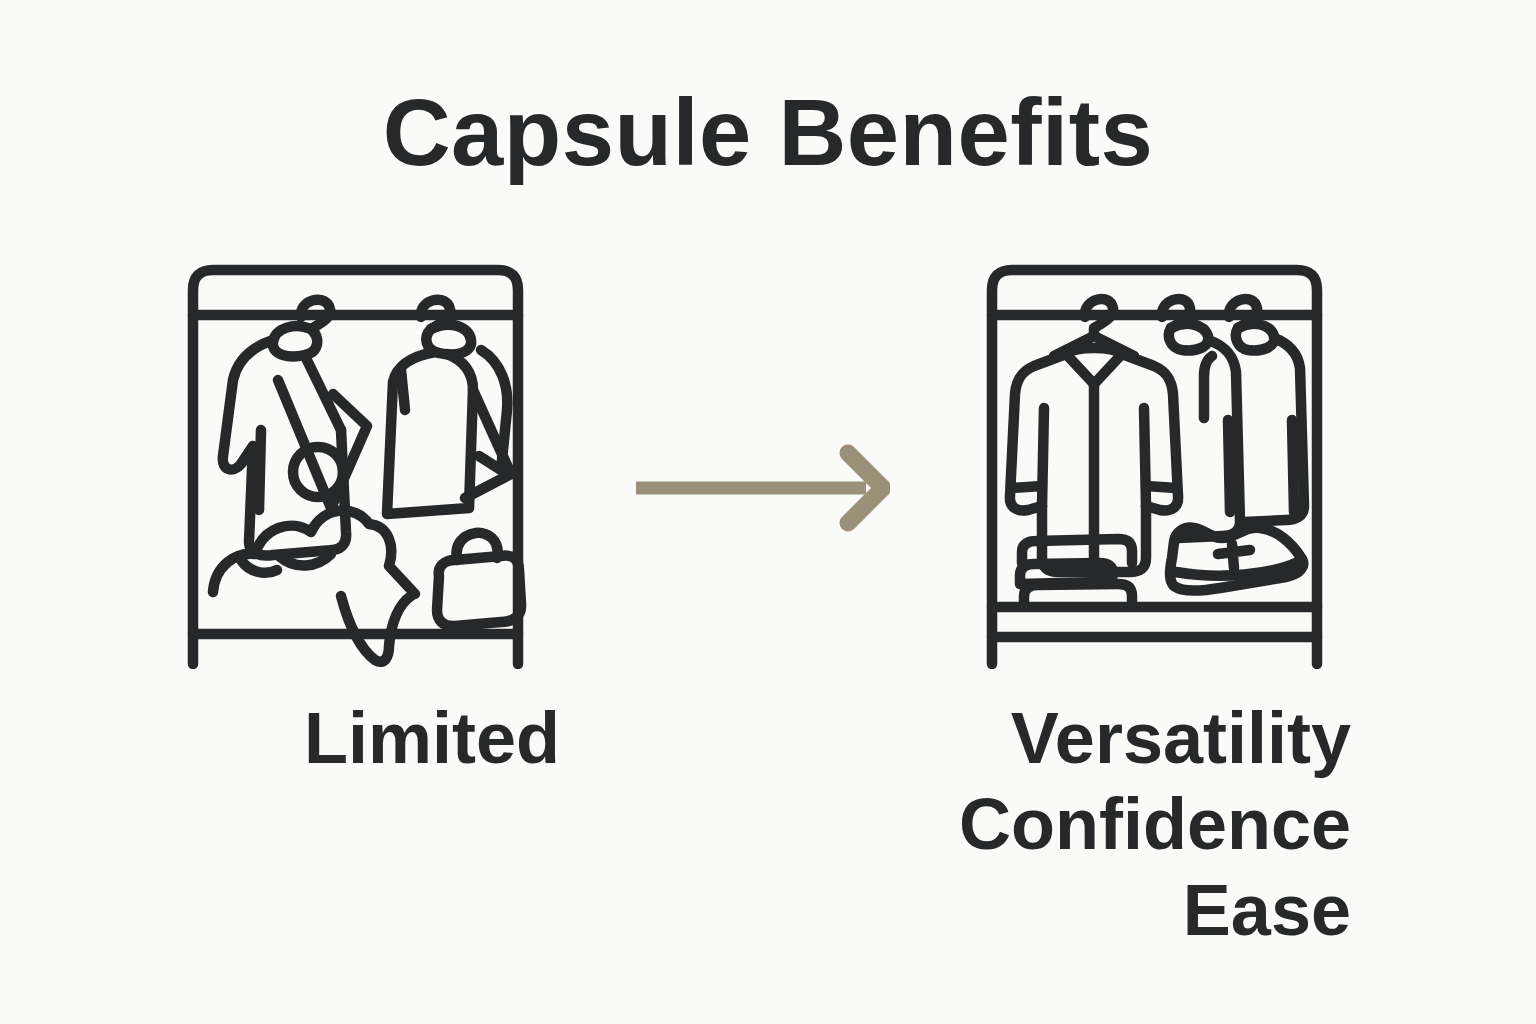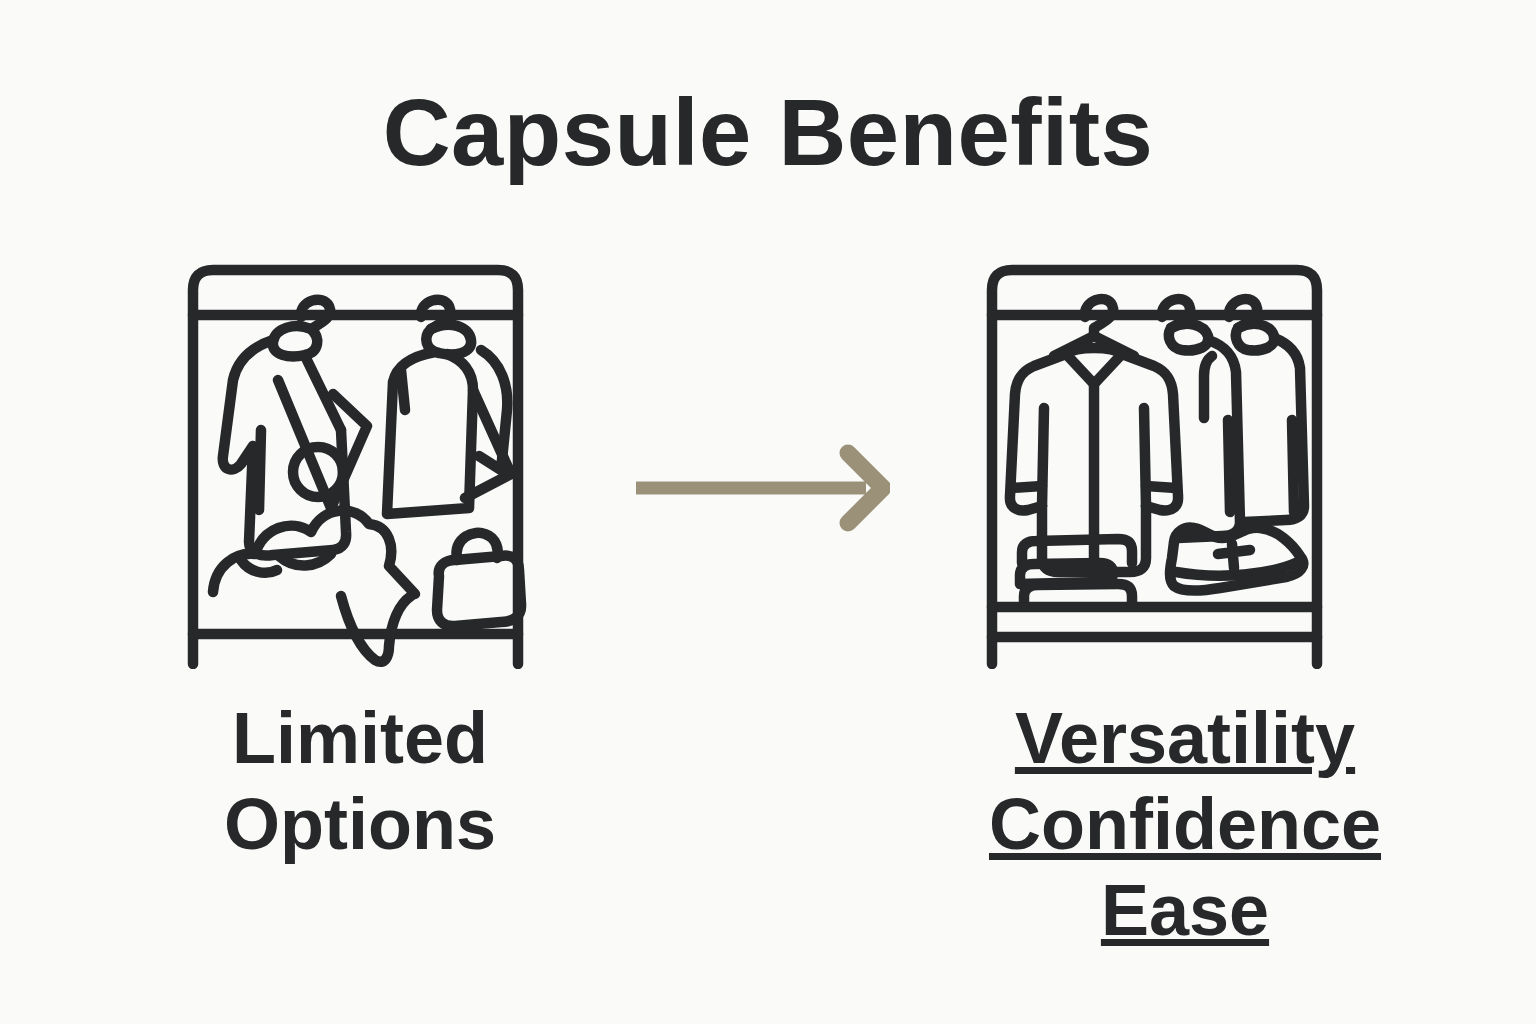--- a/index.html
+++ b/index.html
@@ -41,28 +41,28 @@
     position: absolute;
     left: 632px;
     top: 432px;
     width: 258px;
     height: 112px;
   }
   .caption {
     position: absolute;
     width: 400px;
     top: 695px;
-    text-align: center;
+    text-align: right;
     font-size: 72px;
     line-height: 86px;
     font-weight: bold;
     color: #26282a;
   }
   .caption.before { left: 160px; }
-  .caption.after  { left: 985px; text-decoration: underline; }
+  .caption.after  { left: 951px; }
   .caption span { display: block; }
   svg { display: block; }
   .ink {
     fill: none;
     stroke: #26282a;
     stroke-width: 10.5;
     stroke-linecap: round;
     stroke-linejoin: round;
   }
 </style>
@@ -159,21 +159,20 @@
       <g class="ink">
         <path d="M192 326 C186 320 188 308 190 298 L192 282 C193 272 202 266 212 268 C224 270 228 278 240 278 C254 278 262 266 278 268 C296 270 310 284 318 296 C326 306 318 314 304 317 L238 328 C220 331 200 332 192 326 Z"></path>
         <path d="M194 312 C240 320 290 314 316 302"></path>
         <path d="M250 284 L252 308 M236 294 L268 290"></path>
       </g>
     </svg>
   </div>
 
   <div class="caption before">
     <span>Limited</span>
-    <span>Options</span>
   </div>
 
   <div class="caption after">
     <span>Versatility</span>
     <span>Confidence</span>
     <span>Ease</span>
   </div>
 
 </div>
 

